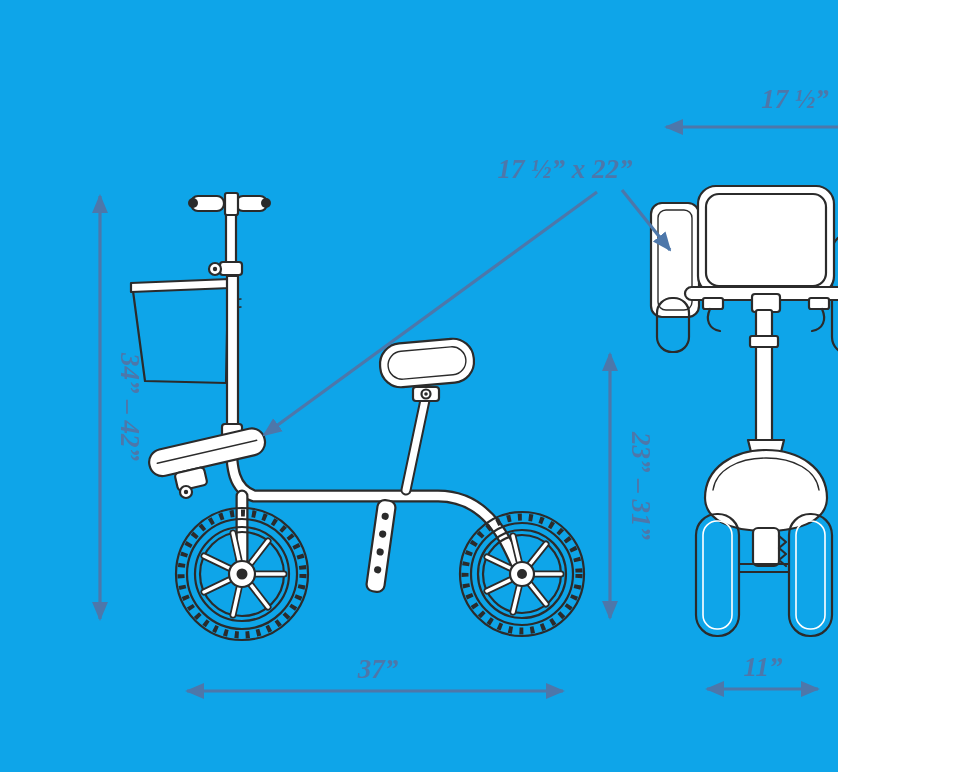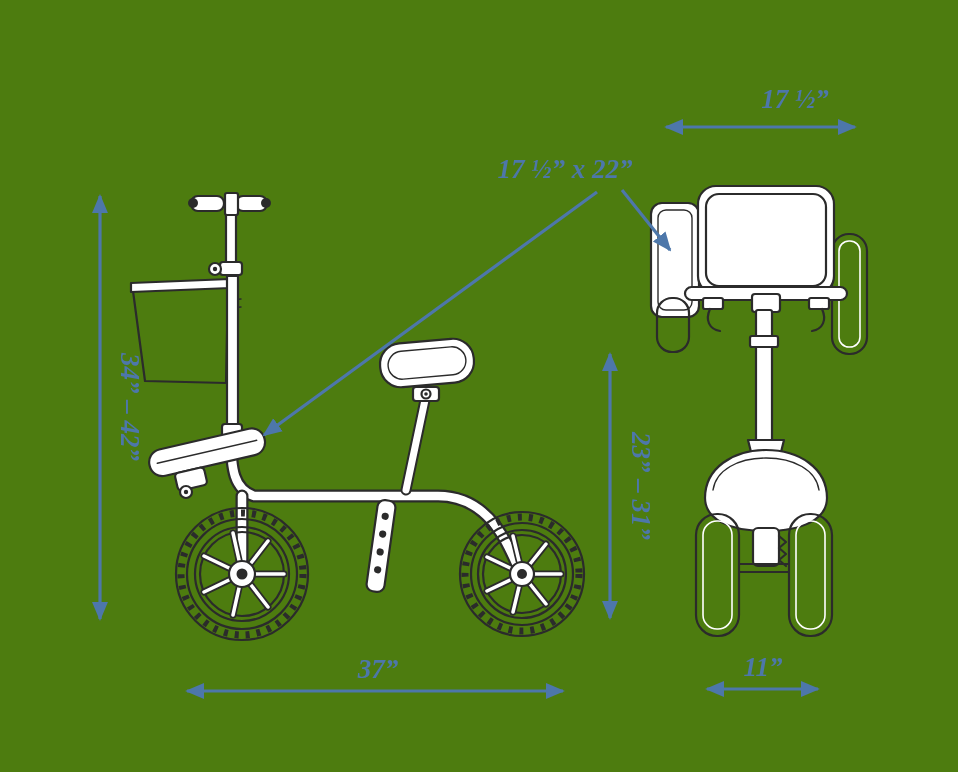--- a/index.html
+++ b/index.html
@@ -1,16 +1,16 @@
 <!DOCTYPE html>
 <html style="--dim: #4d77aa; --line: #2b2b2b;"><head>
 <meta charset="utf-8">
 <style>
   html,body{margin:0;padding:0;background:#ffffff;}
-  .stage{position:relative;width:958px;height:772px;background:#4d7c0f;overflow:hidden;font-family:"Liberation Serif",serif;}
+  .stage{position:relative;width:838px;height:772px;background:#0ea5e9;overflow:hidden;font-family:"Liberation Serif",serif;}
   svg{display:block;}
   
   .dim-line{stroke:var(--dim,#4d77aa);stroke-width:3.2;fill:none;}
   .dim-fill{fill:var(--dim,#4d77aa);}
   .dim-label{font-family:"Liberation Serif",serif;font-style:italic;font-weight:bold;
              font-size:27px;fill:var(--dim,#4d77aa);}
   
   .art{stroke:var(--line,#2b2b2b);fill:none;stroke-width:2.2;stroke-linecap:round;stroke-linejoin:round;}
   .aw{fill:#ffffff;}
   .afill{fill:var(--line,#2b2b2b);stroke:none;}

